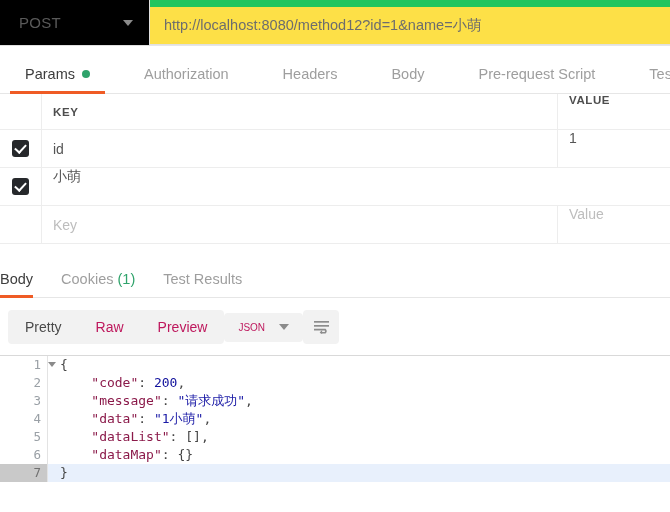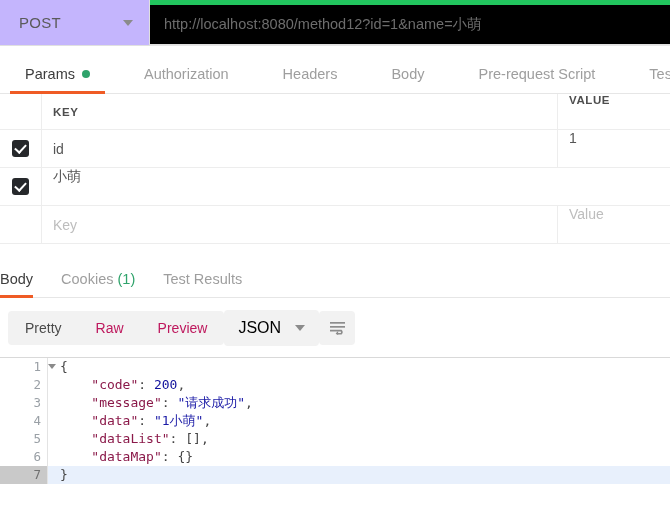--- a/index.html
+++ b/index.html
@@ -16,21 +16,21 @@
     display: flex;
     height: 46px;
     border-bottom: 1px solid #e6e6e6;
   }
   .method-box {
     width: 150px;
     display: flex;
     align-items: center;
     justify-content: space-between;
     padding: 0 16px 0 19px;
-    background: #c4b5fd;
+    background: #000000;
     border: 1px solid #e0e0e0;
     border-left: none;
     border-top: none;
     height: 46px;
   }
   .method-label {
     font-size: 15px;
     color: #5a5a5a;
     letter-spacing: .3px;
   }
@@ -38,22 +38,22 @@
     width: 0; height: 0;
     border-left: 5px solid transparent;
     border-right: 5px solid transparent;
     border-top: 6px solid #8b8b8b;
   }
   .url-box {
     flex: 1;
     display: flex;
     align-items: center;
     padding-left: 14px;
-    background: #000000;
-    border-top: 5px solid #22c55e;
+    background: #fde047;
+    border-top: 7px solid #22c55e;
     border-bottom: 1px solid #e0e0e0;
     text-align: right;
   }
   .url-text {
     font-size: 14.5px;
     color: #6d6d6d;
   }
 
   
   .req-tabs {
@@ -194,21 +194,21 @@
   .seg-item.active { color: #4a4a4a; }
   .dd {
     display: flex;
     align-items: center;
     gap: 14px;
     background: #f2f2f2;
     border-radius: 4px;
     padding: 9px 14px;
     cursor: pointer;
   }
-  .dd-label { font-size: 16px; color: #000000; }
+  .dd-label { font-size: 10px; color: #be185d; }
   .iconbtn {
     width: 36px; height: 34px;
     background: #f2f2f2;
     border-radius: 4px;
     display: flex;
     align-items: center;
     justify-content: center;
     cursor: pointer;
   }
 

